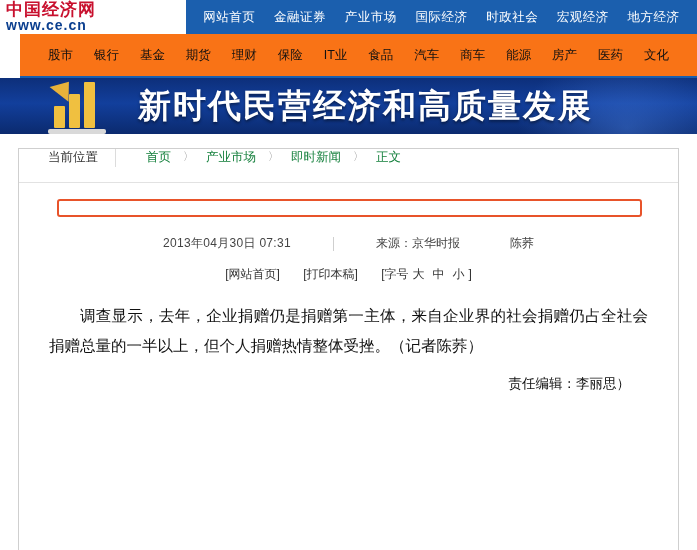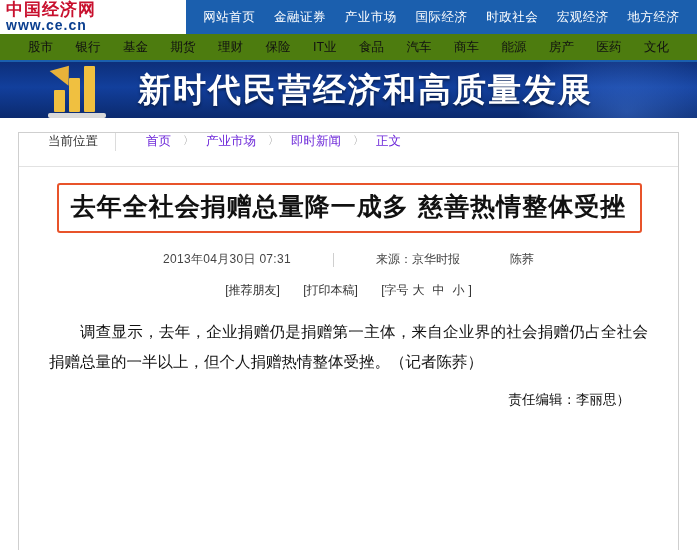--- a/index.html
+++ b/index.html
@@ -64,25 +64,26 @@
     color: #ffffff;
     font-size: 12.5px;
     text-decoration: none;
     white-space: nowrap;
     letter-spacing: 0.5px;
   }
 
   
   .subnav {
     height: 26px;
-    background: #4d7c0f;
+    background: #f97316;
     border-bottom: 2px solid #1b5fae;
     display: flex;
     align-items: center;
-    padding: 0 28px;
+    padding: 8px 28px;
+    margin-left: 20px;
   }
   .subnav-inner {
     display: flex;
     align-items: center;
     justify-content: space-between;
     width: 100%;
   }
   .subnav a {
     color: #111;
     font-size: 12.5px;
@@ -179,21 +180,21 @@
     text-align: center;
     color: #333;
   }
   .breadcrumb .divider {
     width: 1px;
     height: 18px;
     background: #dcdcdc;
     margin-right: 30px;
   }
   .breadcrumb a {
-    color: #6d28d9;
+    color: #15803d;
     text-decoration: none;
   }
   .breadcrumb .sep {
     margin: 0 12px;
     color: #999;
     font-size: 11px;
   }
 
   
   .article {
@@ -332,32 +333,31 @@
     <span class="sep">〉</span>
     <a href="#">即时新闻</a>
     <span class="sep">〉</span>
     <a href="#">正文</a>
   </div>
 
   <div class="article">
 
     <div class="headline-wrap">
       <div class="headline-box"></div>
-      <div class="headline">去年全社会捐赠总量降一成多  慈善热情整体受挫</div>
     </div>
 
     <div class="meta">
       <span class="date">2013年04月30日 07:31</span>
       <span class="vline"></span>
       <span class="source"><span>来源：</span><span>京华时报</span></span>
       <span class="author">陈荞</span>
     </div>
 
     <div class="tools">
-      <span class="group">[推荐朋友]</span>
+      <span class="group">[网站首页]</span>
       <span class="group">[打印本稿]</span>
       <span class="group"><span>[字号</span><span class="fs">大</span><span class="fs">中</span><span class="fs">小</span><span>]</span></span>
     </div>
 
     <div class="body-text">
       <p><span>调查显示，去年，企业捐赠仍是捐赠第一主体，来自企业界的社会捐赠仍占全社会捐赠总量的一半以上，但个人捐赠热情整体受挫。（记者陈荞）</span></p>
     </div>
 
     <div class="editor">责任编辑：李丽思）</div>
 

